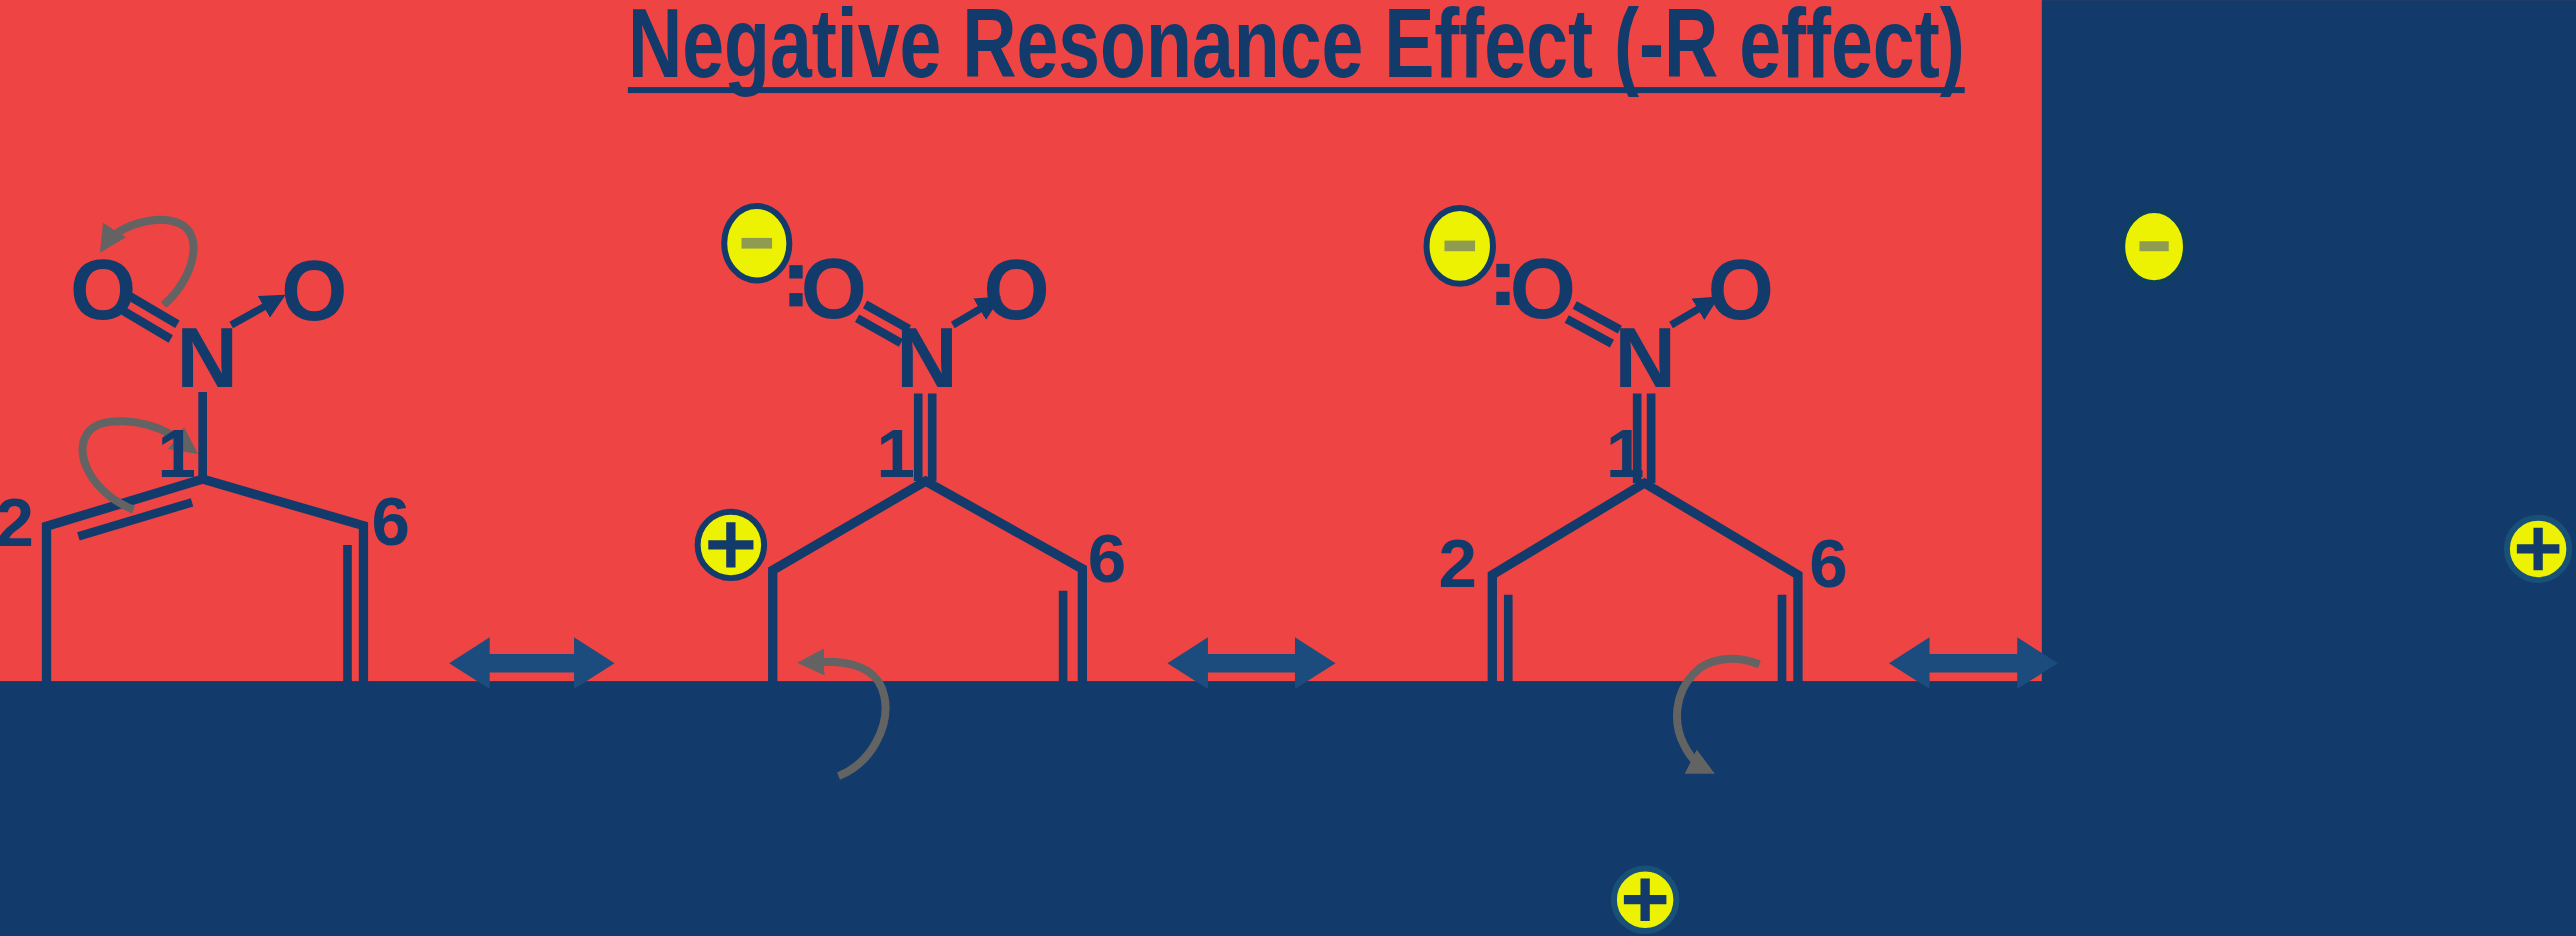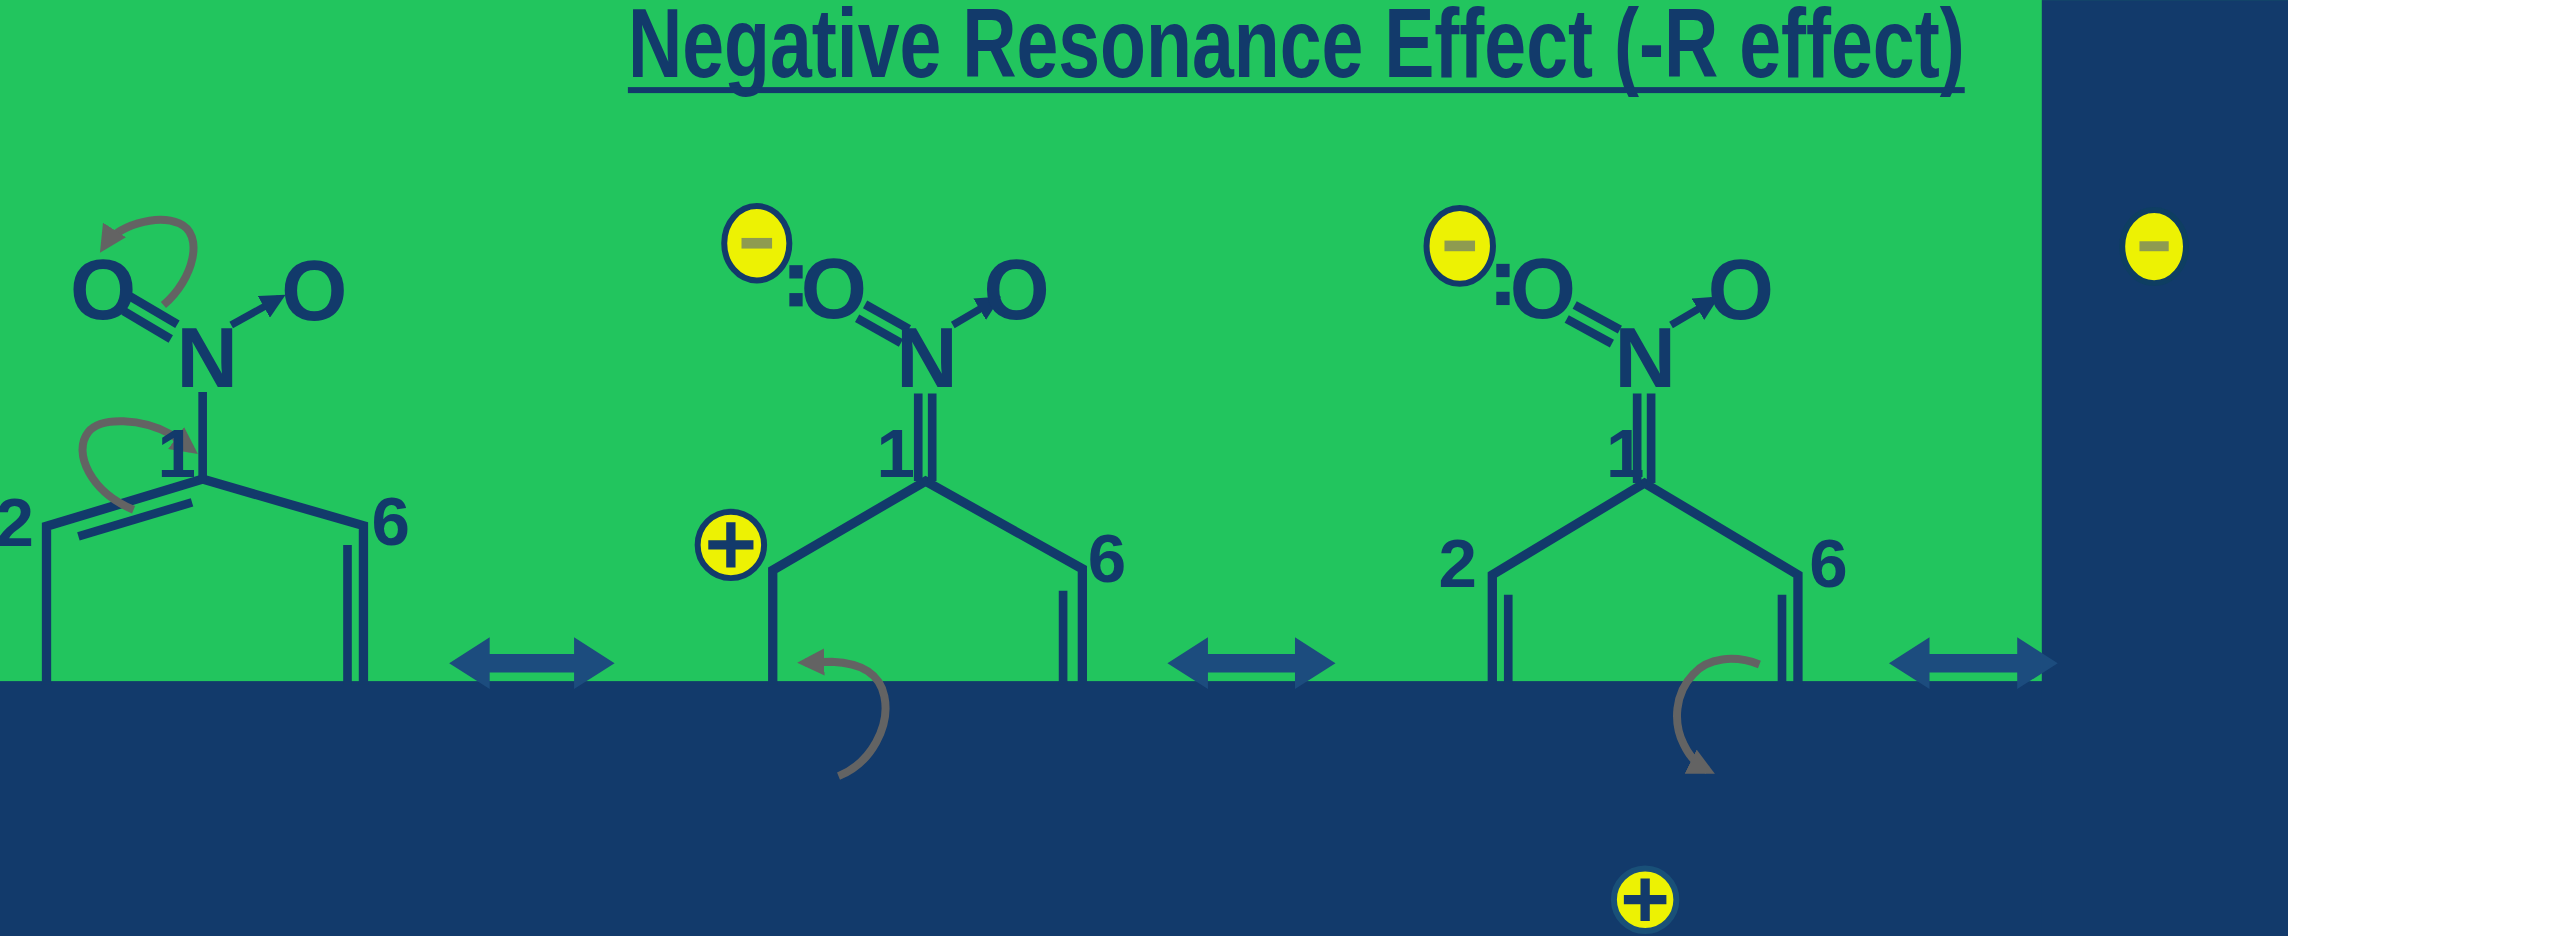--- a/index.html
+++ b/index.html
@@ -1,20 +1,20 @@
 <!DOCTYPE html>
 <html style="font-size:10.6px"><head>
 <meta charset="utf-8">
 <style>
   html, body { margin: 0; padding: 0; background: #ffffff; }
   .stage {
     position: relative;
-    width: 2288px;
+    width: 2576px;
     height: 937px;
-    background: #22c55e;
+    background: #ef4444;
     overflow: hidden;
     font-family: "Liberation Sans", sans-serif;
   }
   svg { display: block; }
 
   .ink-fill   { fill: #123A6B; }
   .panel      { fill: #123A6B; }
   .res-arrow  { fill: #1C4C7E; }
 
   .bond       { stroke: #123A6B; stroke-width: 14; fill: none; stroke-linejoin: miter; stroke-linecap: butt; }

